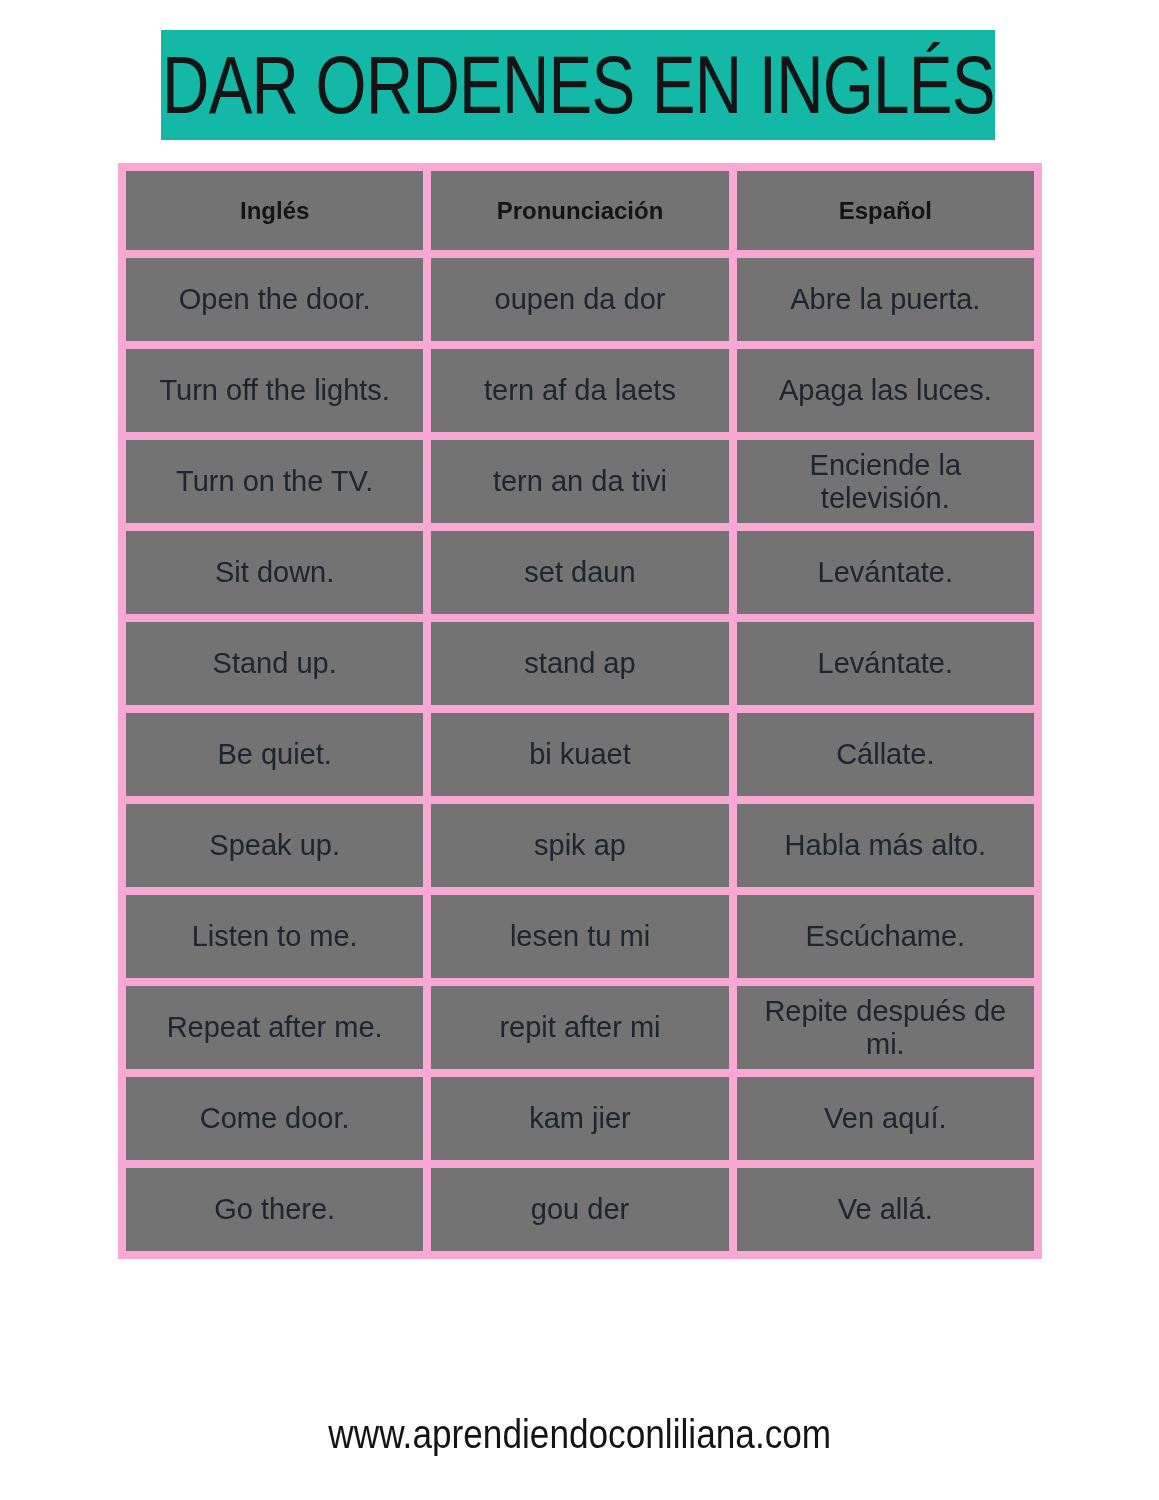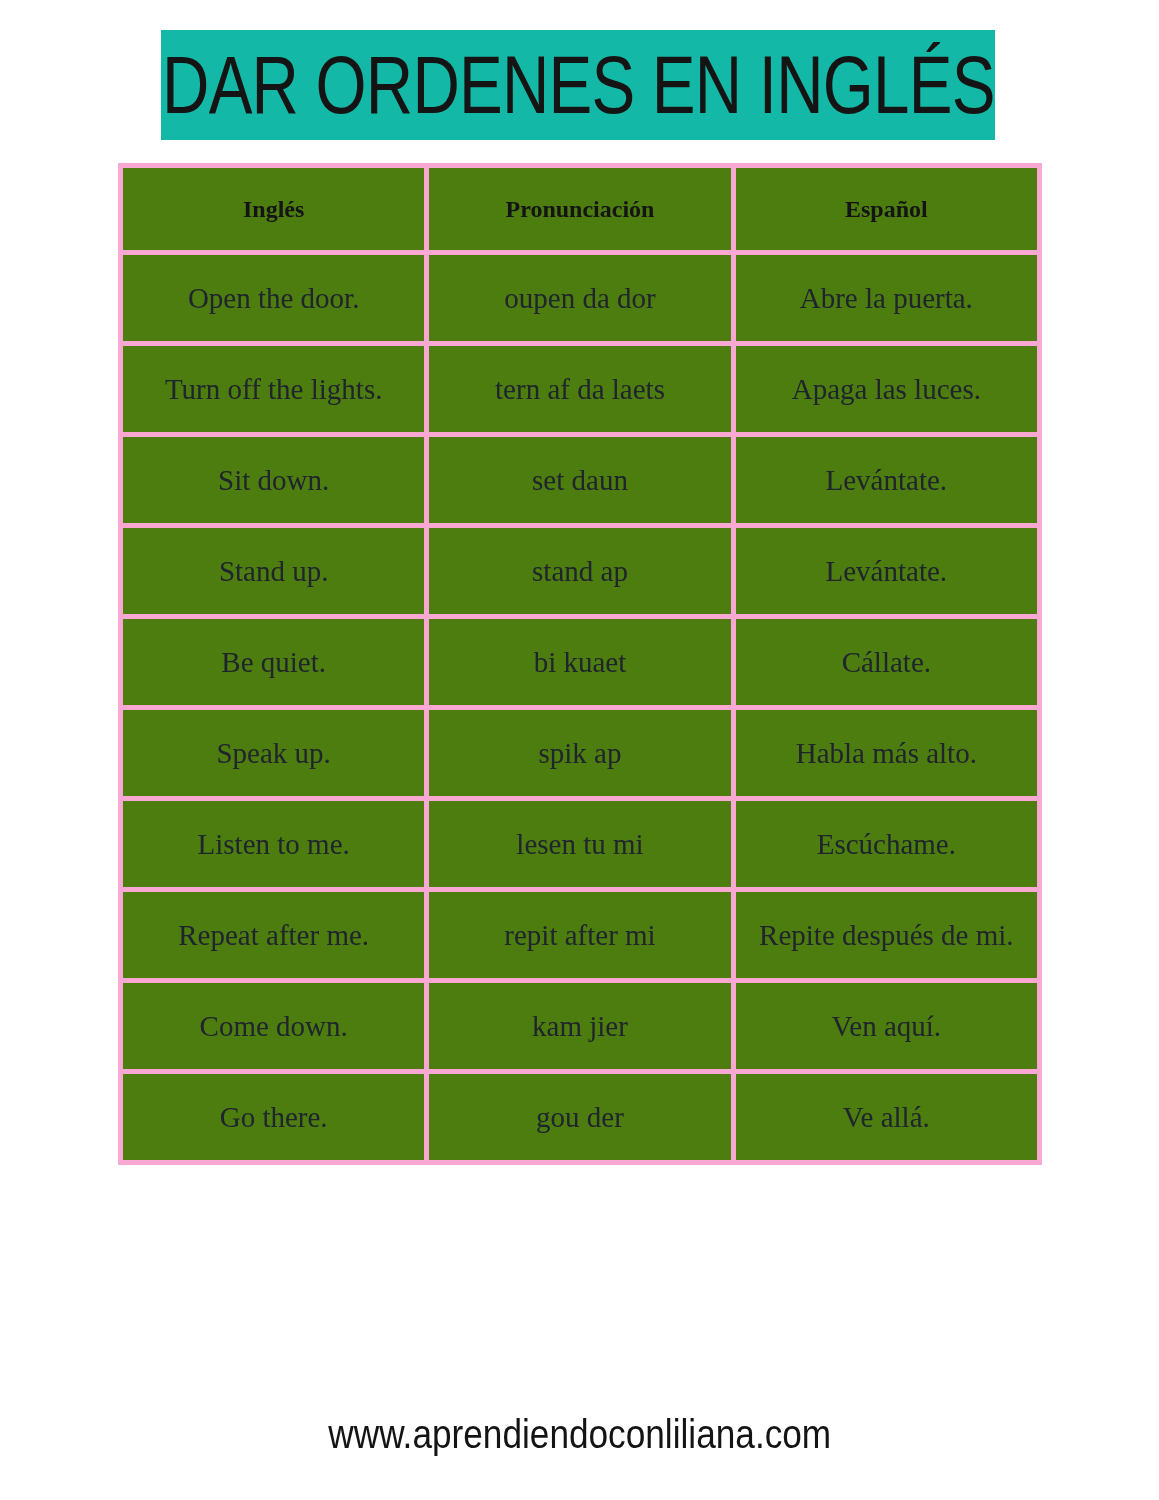--- a/index.html
+++ b/index.html
@@ -41,26 +41,25 @@
   table.vocab {
     position: absolute;
     left: 118px;
     top: 163px;
     width: 924px;
     border-collapse: collapse;
     table-layout: fixed;
   }
   table.vocab th,
   table.vocab td {
-    border: 5px solid #f9a8d4;
+    border: 8px solid #f9a8d4;
     text-align: center;
     vertical-align: middle;
-    background: #4d7c0f;
+    background: #737373;
     padding: 0 10px;
-    font-family: Liberation Serif, serif;
   }
   table.vocab th {
     height: 87px;
     font-size: 24px;
     font-weight: bold;
     color: #141414;
   }
   table.vocab td {
     height: 91px;
     font-size: 29px;
@@ -106,20 +105,25 @@
           <td>Open the door.</td>
           <td>oupen da dor</td>
           <td>Abre la puerta.</td>
         </tr>
         <tr>
           <td>Turn off the lights.</td>
           <td>tern af da laets</td>
           <td>Apaga las luces.</td>
         </tr>
         <tr>
+          <td>Turn on the TV.</td>
+          <td>tern an da tivi</td>
+          <td>Enciende la televisión.</td>
+        </tr>
+        <tr>
           <td>Sit down.</td>
           <td>set daun</td>
           <td>Levántate.</td>
         </tr>
         <tr>
           <td>Stand up.</td>
           <td>stand ap</td>
           <td>Levántate.</td>
         </tr>
         <tr>
@@ -136,21 +140,21 @@
           <td>Listen to me.</td>
           <td>lesen tu mi</td>
           <td>Escúchame.</td>
         </tr>
         <tr>
           <td>Repeat after me.</td>
           <td>repit after mi</td>
           <td>Repite después de mi.</td>
         </tr>
         <tr>
-          <td>Come down.</td>
+          <td>Come door.</td>
           <td>kam jier</td>
           <td>Ven aquí.</td>
         </tr>
         <tr>
           <td>Go there.</td>
           <td>gou der</td>
           <td>Ve allá.</td>
         </tr>
       </tbody>
   </table>

